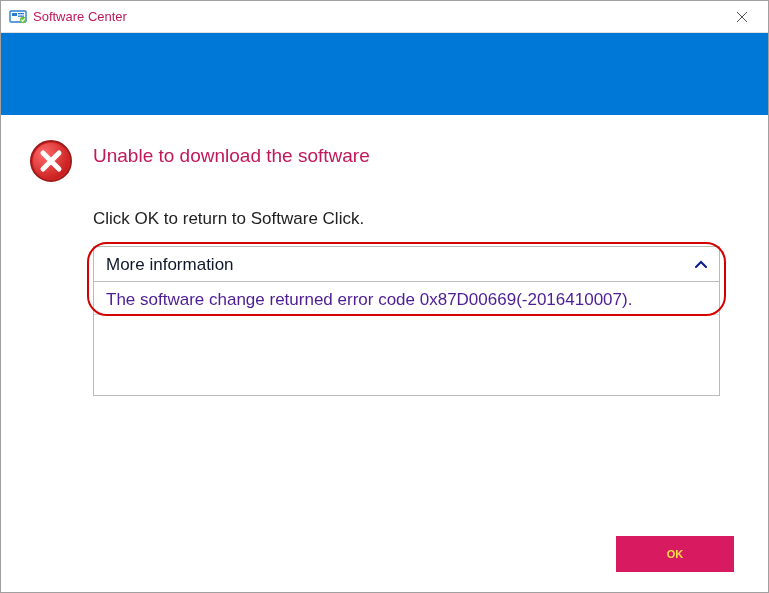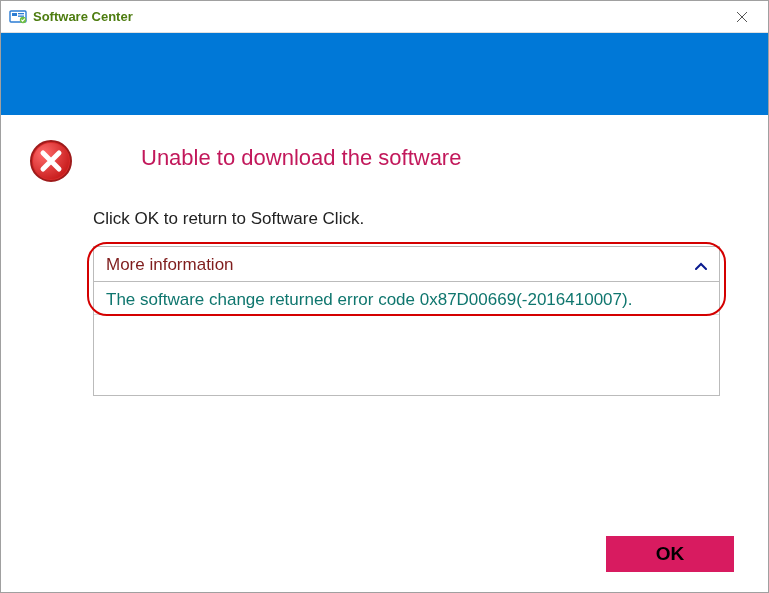--- a/index.html
+++ b/index.html
@@ -1,44 +1,44 @@
 <!DOCTYPE html>
 <html><head>
   <meta charset="utf-8">
   <style>
     * { box-sizing: border-box; margin: 0; padding: 0; font-family: "Segoe UI", Tahoma, sans-serif; }
     body { background: #fff; width: 769px; height: 593px; overflow: hidden; }
     .window { border: 1px solid #a0a0a0; width: 769px; height: 593px; background: #fff; display: flex; flex-direction: column; }
 
     .titlebar { height: 32px; display: flex; align-items: center; padding: 0 6px 0 8px; background: #fff; border-bottom: 1px solid #e0e0e0; }
     .titlebar .app-icon { width: 18px; height: 18px; margin-right: 6px; }
-    .titlebar .title { font-size: 13px; color: #4d7c0f; flex: 1; font-weight: bold; }
+    .titlebar .title { font-size: 13px; color: #be185d; flex: 1; }
     .titlebar .close-btn { width: 40px; height: 28px; display: flex; align-items: center; justify-content: center; cursor: pointer; }
     .titlebar .close-btn svg { width: 12px; height: 12px; }
 
     .blue-bar { height: 82px; background: #0078d7; }
 
     .content { flex: 1; padding: 24px 28px 0 28px; position: relative; }
     .header-row { display: flex; align-items: flex-start; gap: 20px; margin-bottom: 24px; }
     .error-icon { width: 44px; height: 44px; flex-shrink: 0; }
-    .error-title { color: #c2185b; font-size: 22px; font-weight: 400; margin-top: 6px; margin-left: 48px; }
+    .error-title { color: #c2185b; font-size: 19px; font-weight: 400; margin-top: 6px; }
 
     .body-text { margin-left: 64px; margin-right: 10px; }
     .body-text p { font-size: 17px; color: #222; line-height: 1.45; margin-bottom: 14px; }
     .info-wrap { margin-left: 64px; margin-right: 20px; }
     .info-panel { border: 1px solid #bbb; background:#fff; }
-    .info-header { padding: 8px 12px 6px 12px; font-size: 17px; color: #7f1d1d; border-bottom: 1px solid #bbb; display: flex; align-items: center; justify-content: space-between; }
+    .info-header { padding: 8px 12px 6px 12px; font-size: 17px; color: #0f172a; border-bottom: 1px solid #bbb; display: flex; justify-content: space-between; }
     .chev { color: #0a1b8f; font-size: 14px; cursor: pointer; }
-    .info-body { padding: 8px 12px 4px 12px; font-size: 17px; color: #0f766e; border-bottom: 1px solid #ddd; }
+    .info-body { padding: 8px 12px 4px 12px; font-size: 17px; color: #4c1d95; border-bottom: 1px solid #ddd; }
     .info-blank { height: 80px; }
 
     .highlight { position:absolute; border: 2px solid #d40000; border-radius: 20px; pointer-events: none; }
 
     .footer { padding: 16px 34px 20px; display: flex; justify-content: flex-end; }
-    .ok-btn { background: #d81b60; color: #000000; border: none; width: 128px; height: 36px; font-size: 19px; font-weight: 600; cursor: pointer; }
+    .ok-btn { background: #d81b60; color: #fde047; border: none; width: 118px; height: 36px; font-size: 11px; font-weight: 600; cursor: pointer; }
   </style>
 </head>
 <body>
 
 <div class="window">
 
   <div class="titlebar">
     <span class="app-icon">
       <svg viewBox="0 0 18 18">
         <rect x="1" y="3" width="16" height="11" rx="1" fill="#fff" stroke="#2b7cd3" stroke-width="1.4"></rect>

